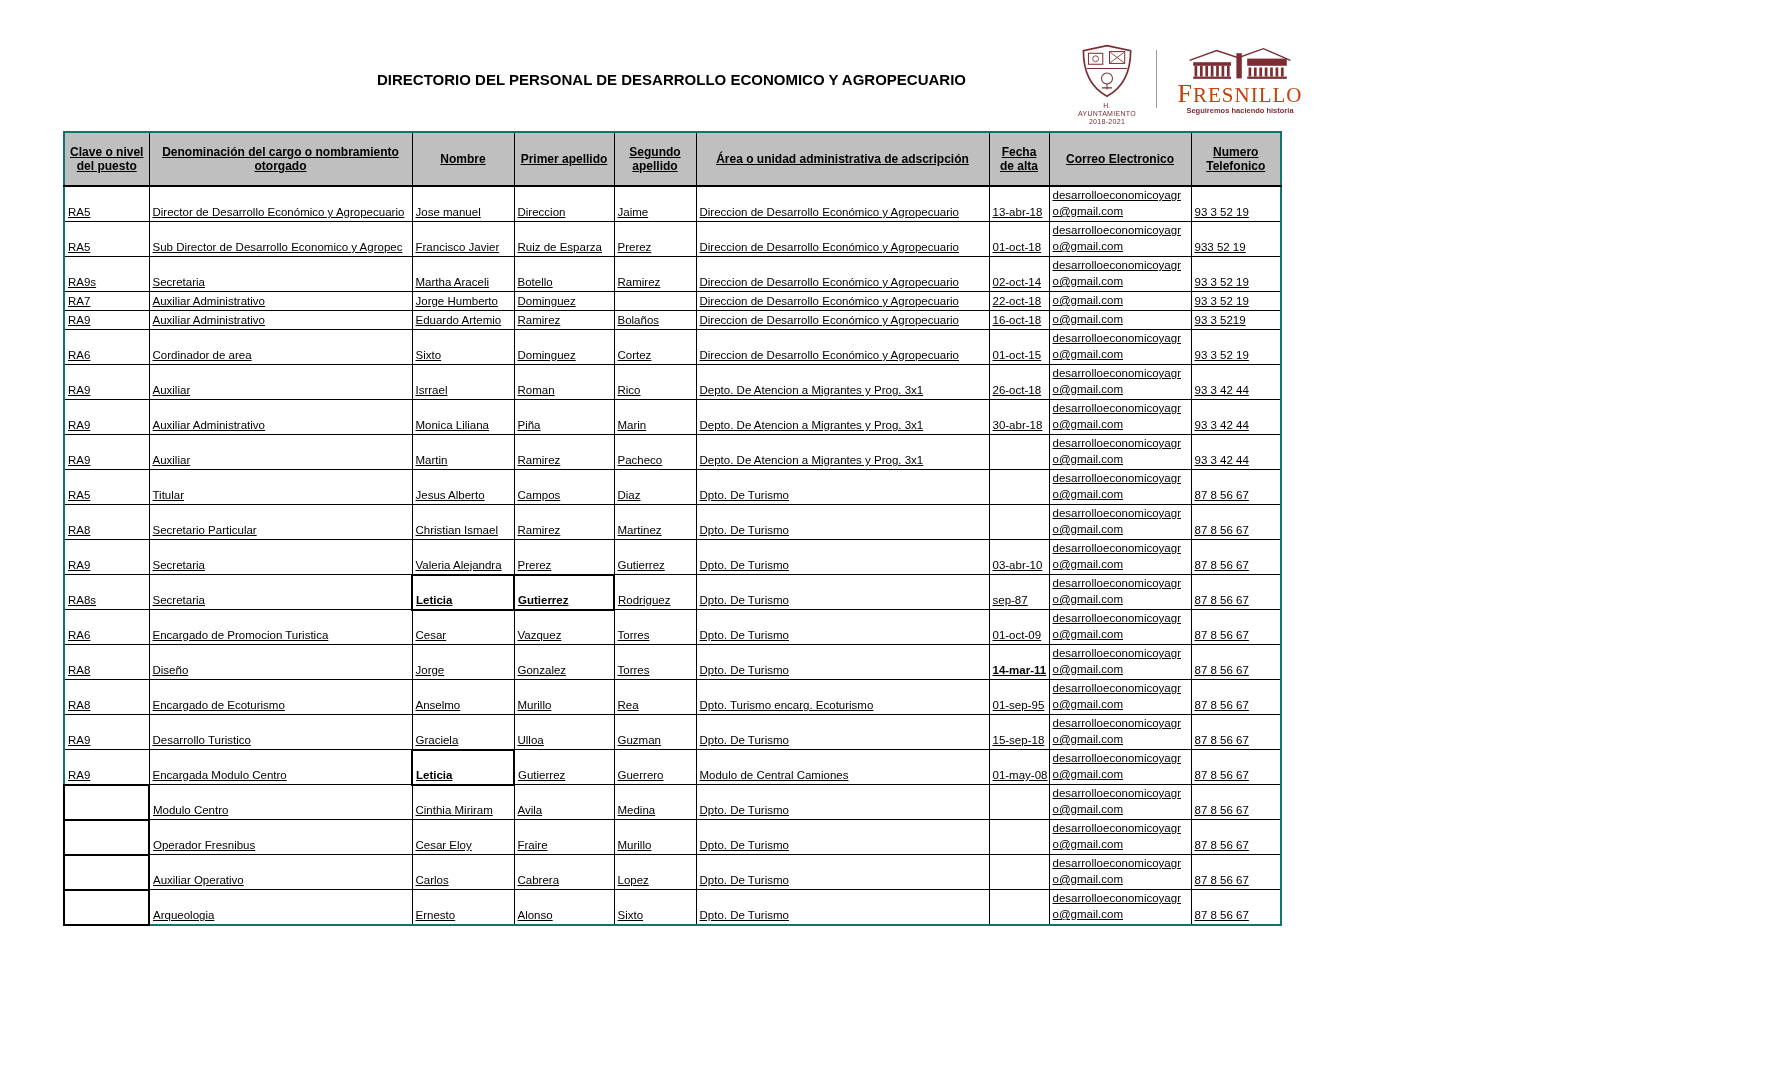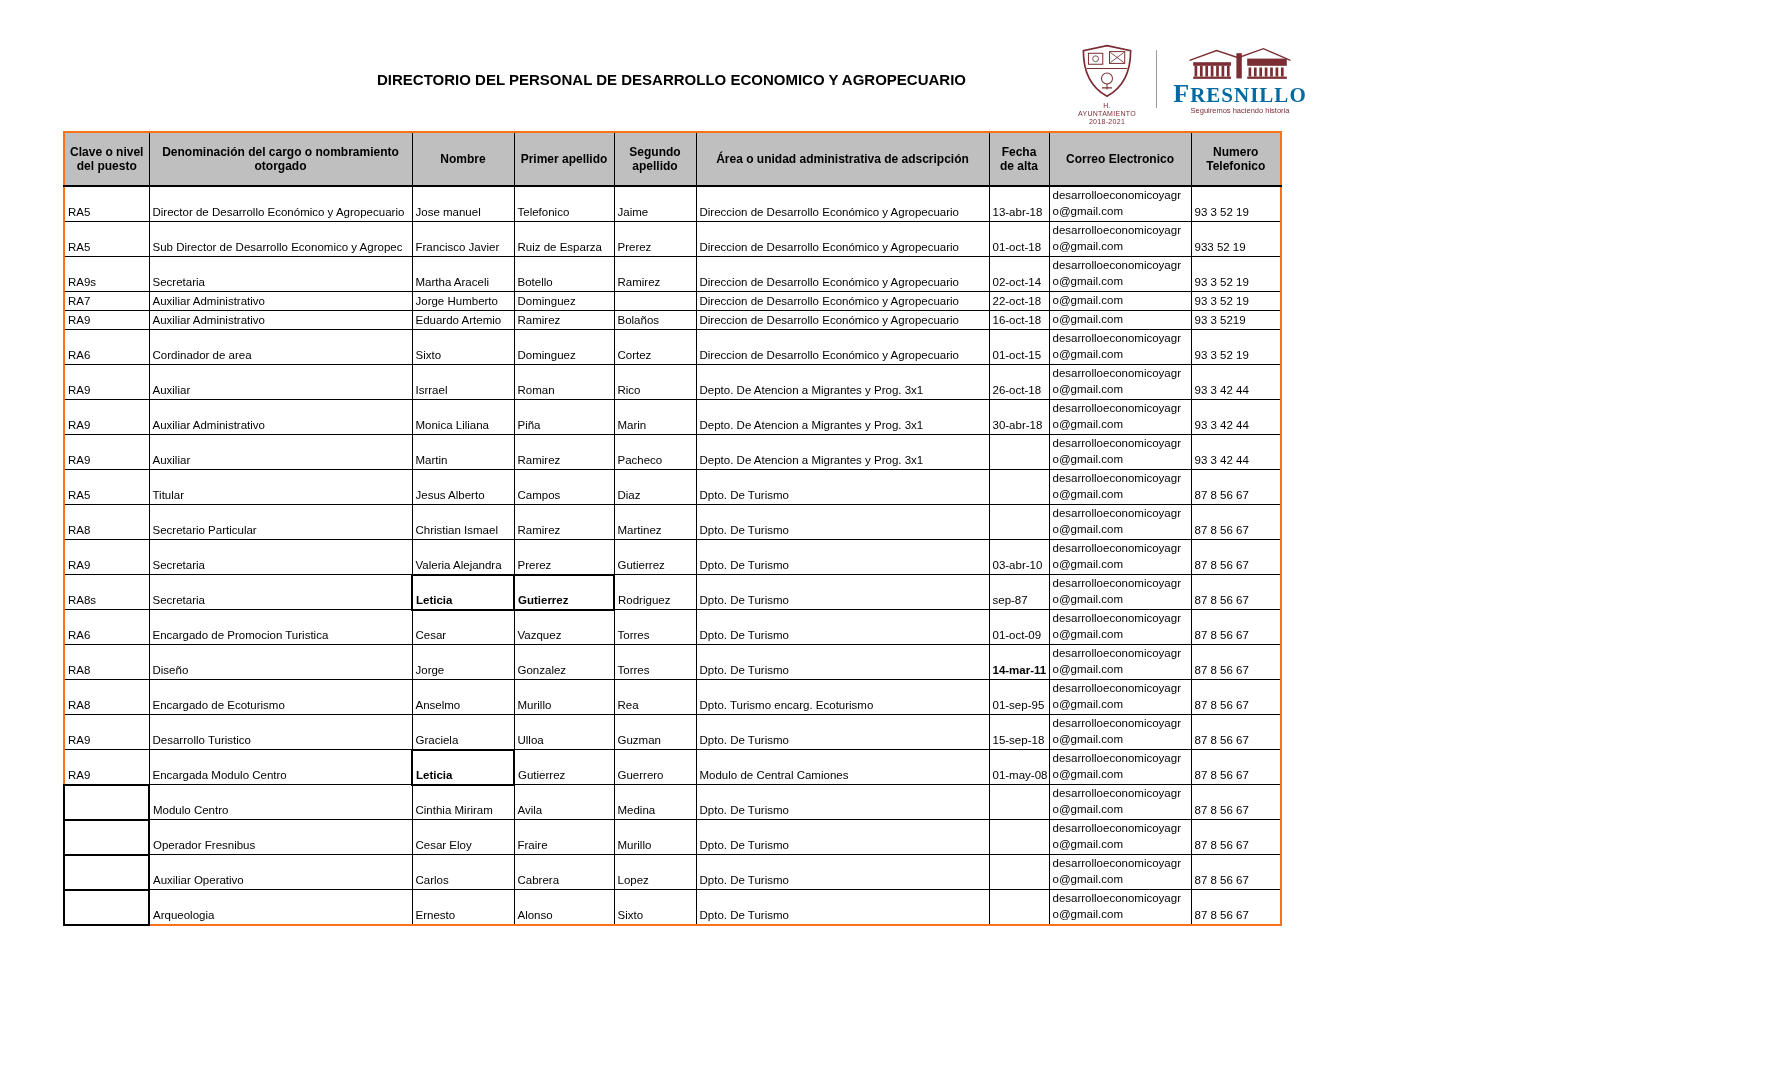--- a/index.html
+++ b/index.html
@@ -17,31 +17,32 @@
     text-align:center; font-weight:bold; font-size:15px; line-height:22px;
     color:#000;
   }
 
   
   .crest-box { position:absolute; left:1076px; top:44px; width:62px; text-align:center; }
   .crest-caption { font-size:7px; line-height:8px; color:#7b2d33; letter-spacing:.3px; }
   .logo-divider { position:absolute; left:1156px; top:50px; width:1px; height:58px; background:#9a9a9a; }
   .fresnillo-box { position:absolute; left:1168px; top:46px; width:144px; text-align:center; }
   .fresnillo-wordmark {
-    font-family:"Liberation Serif", serif; color:#0369a1;
-    font-size:21px; line-height:22px; letter-spacing:1px; font-weight:bold; margin-top:-3px;
+    font-family:"Liberation Serif", serif; color:#c2410c;
+    font-size:21px; line-height:22px; letter-spacing:1px; font-weight:normal; margin-top:-3px;
   }
   .fresnillo-wordmark::first-letter { font-size:26px; }
-  .fresnillo-tagline { font-size:7.5px; line-height:9px; color:#7b2d33; }
+  .fresnillo-tagline { font-size:7.5px; line-height:9px; color:#7b2d33;font-weight:bold; }
 
   
   table.directory {
     position:absolute; left:63px; top:131px; width:1217px;
     border-collapse:collapse; table-layout:fixed;
-    border:2px solid #f97316;
+    border:2px solid #0f766e;
+    text-decoration:underline;
   }
   col.c0{width:85px} col.c1{width:263px} col.c2{width:102px} col.c3{width:100px}
   col.c4{width:82px} col.c5{width:293px} col.c6{width:60px} col.c7{width:142px} col.c8{width:90px}
 
   th, td { border:1px solid #000; overflow:hidden; }
   tr.header-row { height:54px; }
   th {
     background:#bfbfbf; font-size:12px; font-weight:bold;
     text-align:center; vertical-align:middle; padding:0 4px; line-height:14px;
     border-bottom:2px solid #000;
@@ -127,21 +128,21 @@
       <th>Fecha de alta</th>
       <th>Correo Electronico</th>
       <th>Numero Telefonico</th>
     </tr>
   </thead>
   <tbody>
       <tr>
         <td>RA5</td>
         <td>Director de Desarrollo Económico y Agropecuario</td>
         <td>Jose manuel</td>
-        <td>Telefonico</td>
+        <td>Direccion</td>
         <td>Jaime</td>
         <td>Direccion de Desarrollo Económico y Agropecuario</td>
         <td>13-abr-18</td>
         <td>
           <div class="email-line">desarrolloeconomicoyagr</div>
           <div class="email-line">o@gmail.com</div>
         </td>
         <td>93 3 52 19</td>
       </tr>
       <tr>

